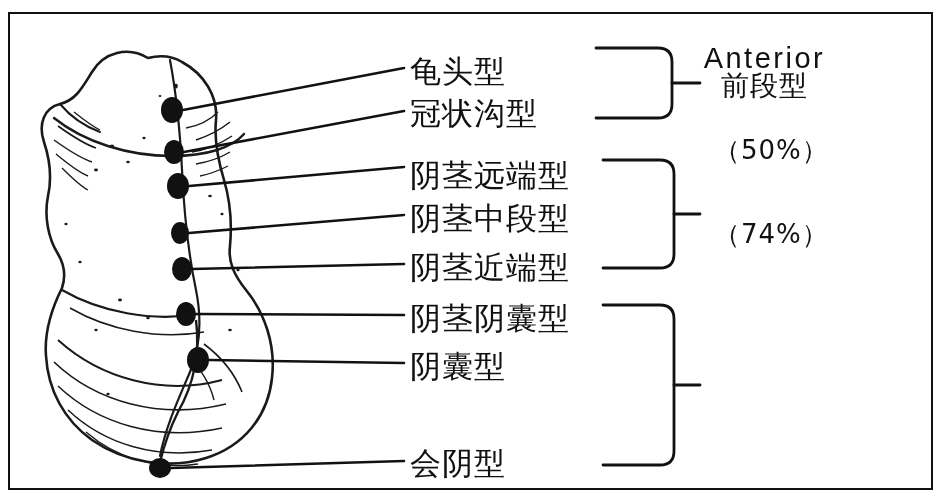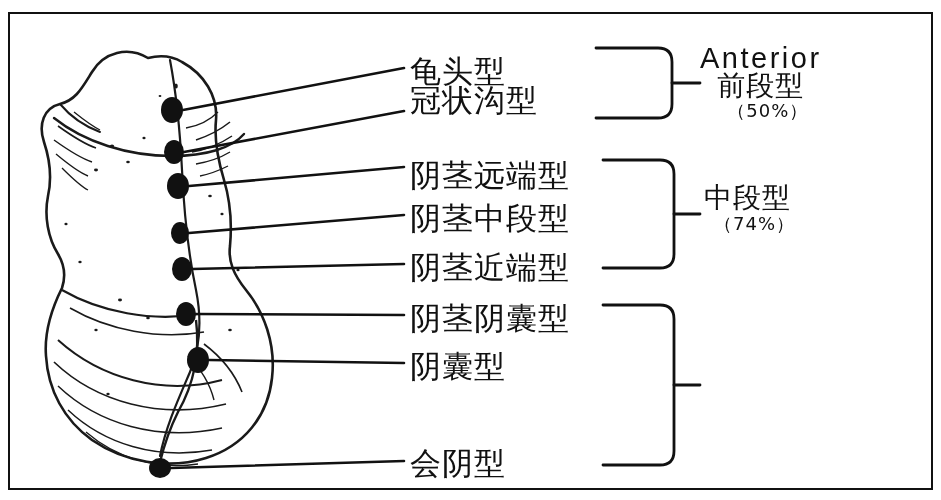--- a/index.html
+++ b/index.html
@@ -57,23 +57,24 @@
     font-size: 29px;
     letter-spacing: 2.5px;
   }
   .group-cn {
     font-family: Liberation Mono, monospace;
     font-size: 28px;
     letter-spacing: 1px;
   }
   .group-pct {
     font-family: "DejaVu Sans", "Liberation Sans", sans-serif;
-    font-size: 18px;
+    font-size: 26px;
     letter-spacing: 1px;
     padding-left: 14px;
+    margin-top: 35px;
   }
 </style>
 </head>
 <body>
 
 <div id="figure-root">
 
   <div class="frame-border"></div>
 
   <svg id="svg-layer" viewBox="0 0 941 500">
@@ -176,36 +177,35 @@
         <line x1="672" y1="83" x2="700" y2="83" stroke="#111111" stroke-width="2.8" stroke-linecap="round"></line>
         <path d="M603 160 L660 160 Q674 160 674 174 L674 254 Q674 268 660 268 L603 268" fill="none" stroke="#111111" stroke-width="2.8" stroke-linecap="round"></path>
         <line x1="674" y1="214" x2="700" y2="214" stroke="#111111" stroke-width="2.8" stroke-linecap="round"></line>
         <path d="M603 305 L660 305 Q674 305 674 319 L674 451 Q674 465 660 465 L603 465" fill="none" stroke="#111111" stroke-width="2.8" stroke-linecap="round"></path>
         <line x1="674" y1="385" x2="700" y2="385" stroke="#111111" stroke-width="2.8" stroke-linecap="round"></line>
       </g>
   </svg>
 
   <div id="labels-layer">
       <div class="label-cn" style="left: 410px; top: 56px;">龟头型</div>
-      <div class="label-cn" style="left: 410px; top: 85px;">冠状沟型</div>
+      <div class="label-cn" style="left: 410px; top: 98px;">冠状沟型</div>
       <div class="label-cn" style="left: 410px; top: 160px; text-align: right;">阴茎远端型</div>
       <div class="label-cn" style="left: 410px; top: 203px;">阴茎中段型</div>
       <div class="label-cn" style="left: 410px; top: 252px;">阴茎近端型</div>
       <div class="label-cn" style="left: 410px; top: 303px;">阴茎阴囊型</div>
       <div class="label-cn" style="left: 410px; top: 351px;">阴囊型</div>
       <div class="label-cn" style="left: 410px; top: 448px;">会阴型</div>
     </div>
 
   <div id="groups-layer">
       <div class="group-block" style="left: 700px; top: 44px;">
         <div class="group-en">Anterior</div>
         <div class="group-cn">前段型</div>
         <div class="group-pct">（50%）</div>
       </div>
       <div class="group-block" style="left: 700px; top: 186px;">
-        <div class="group-cn">中段型</div>
         <div class="group-pct">（74%）</div>
       </div>
       <div class="group-block" style="left: 700px; top: 352px;">
       </div>
     </div>
 
 </div>
 
 </body></html>

